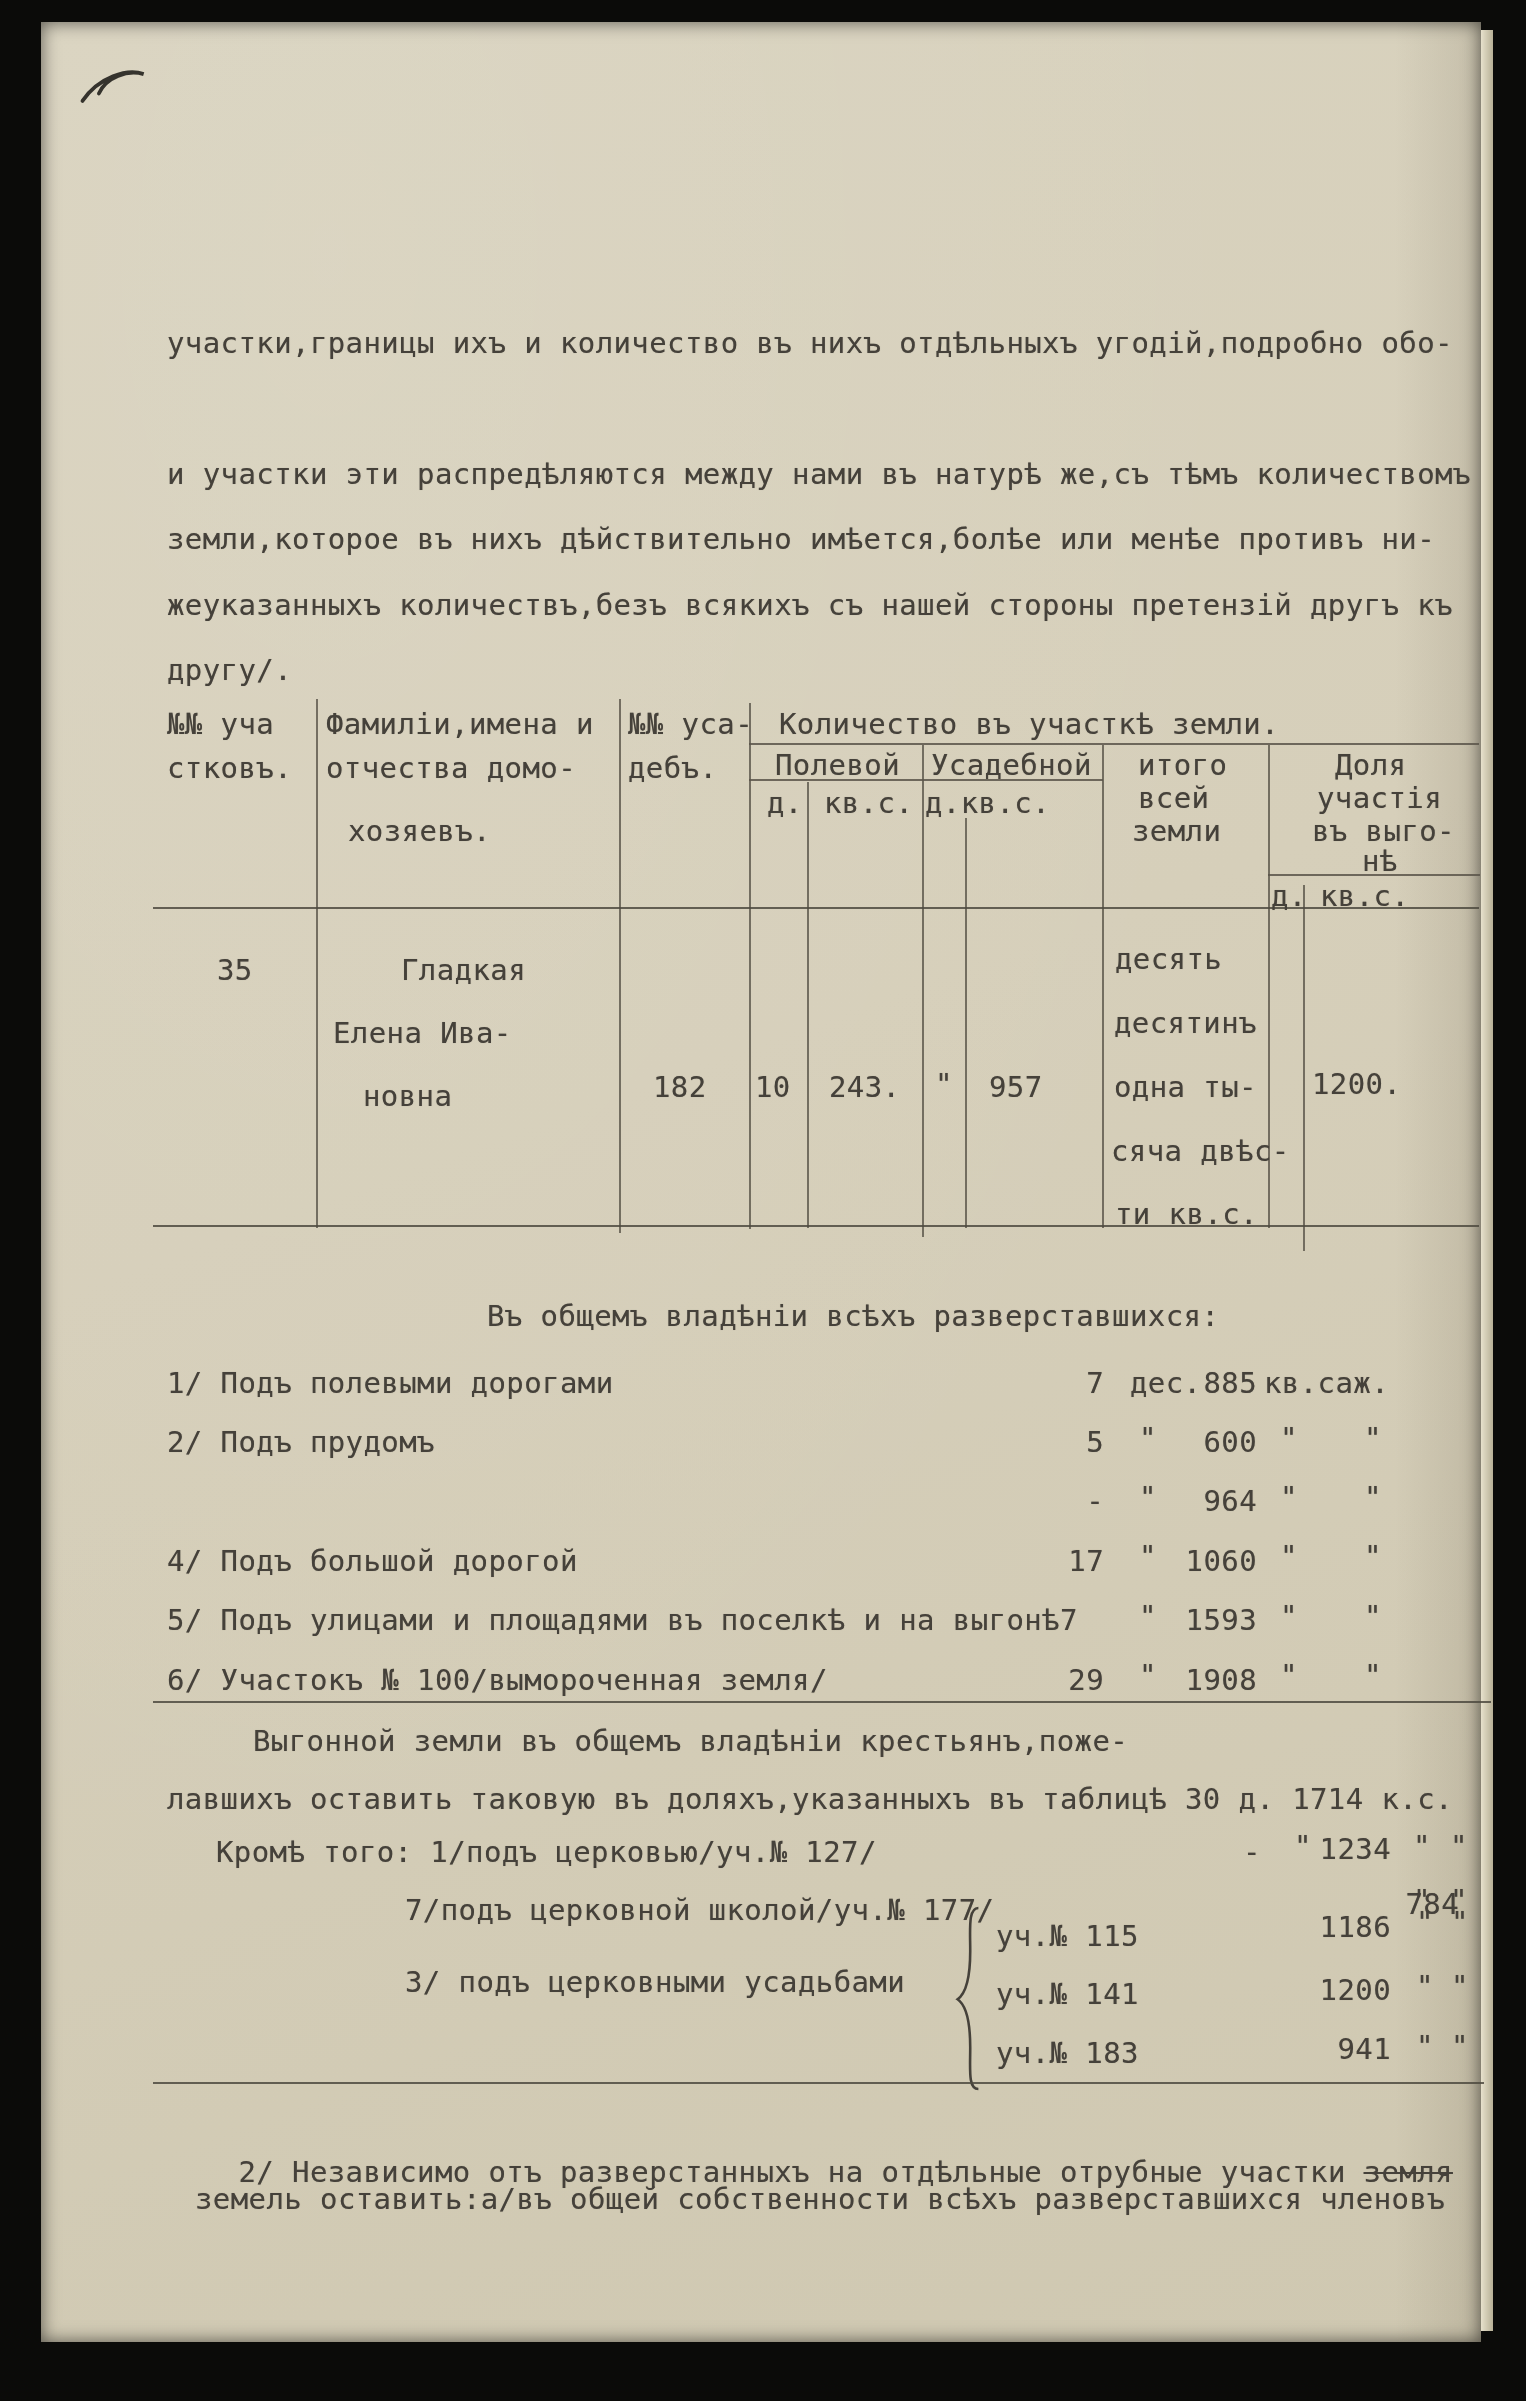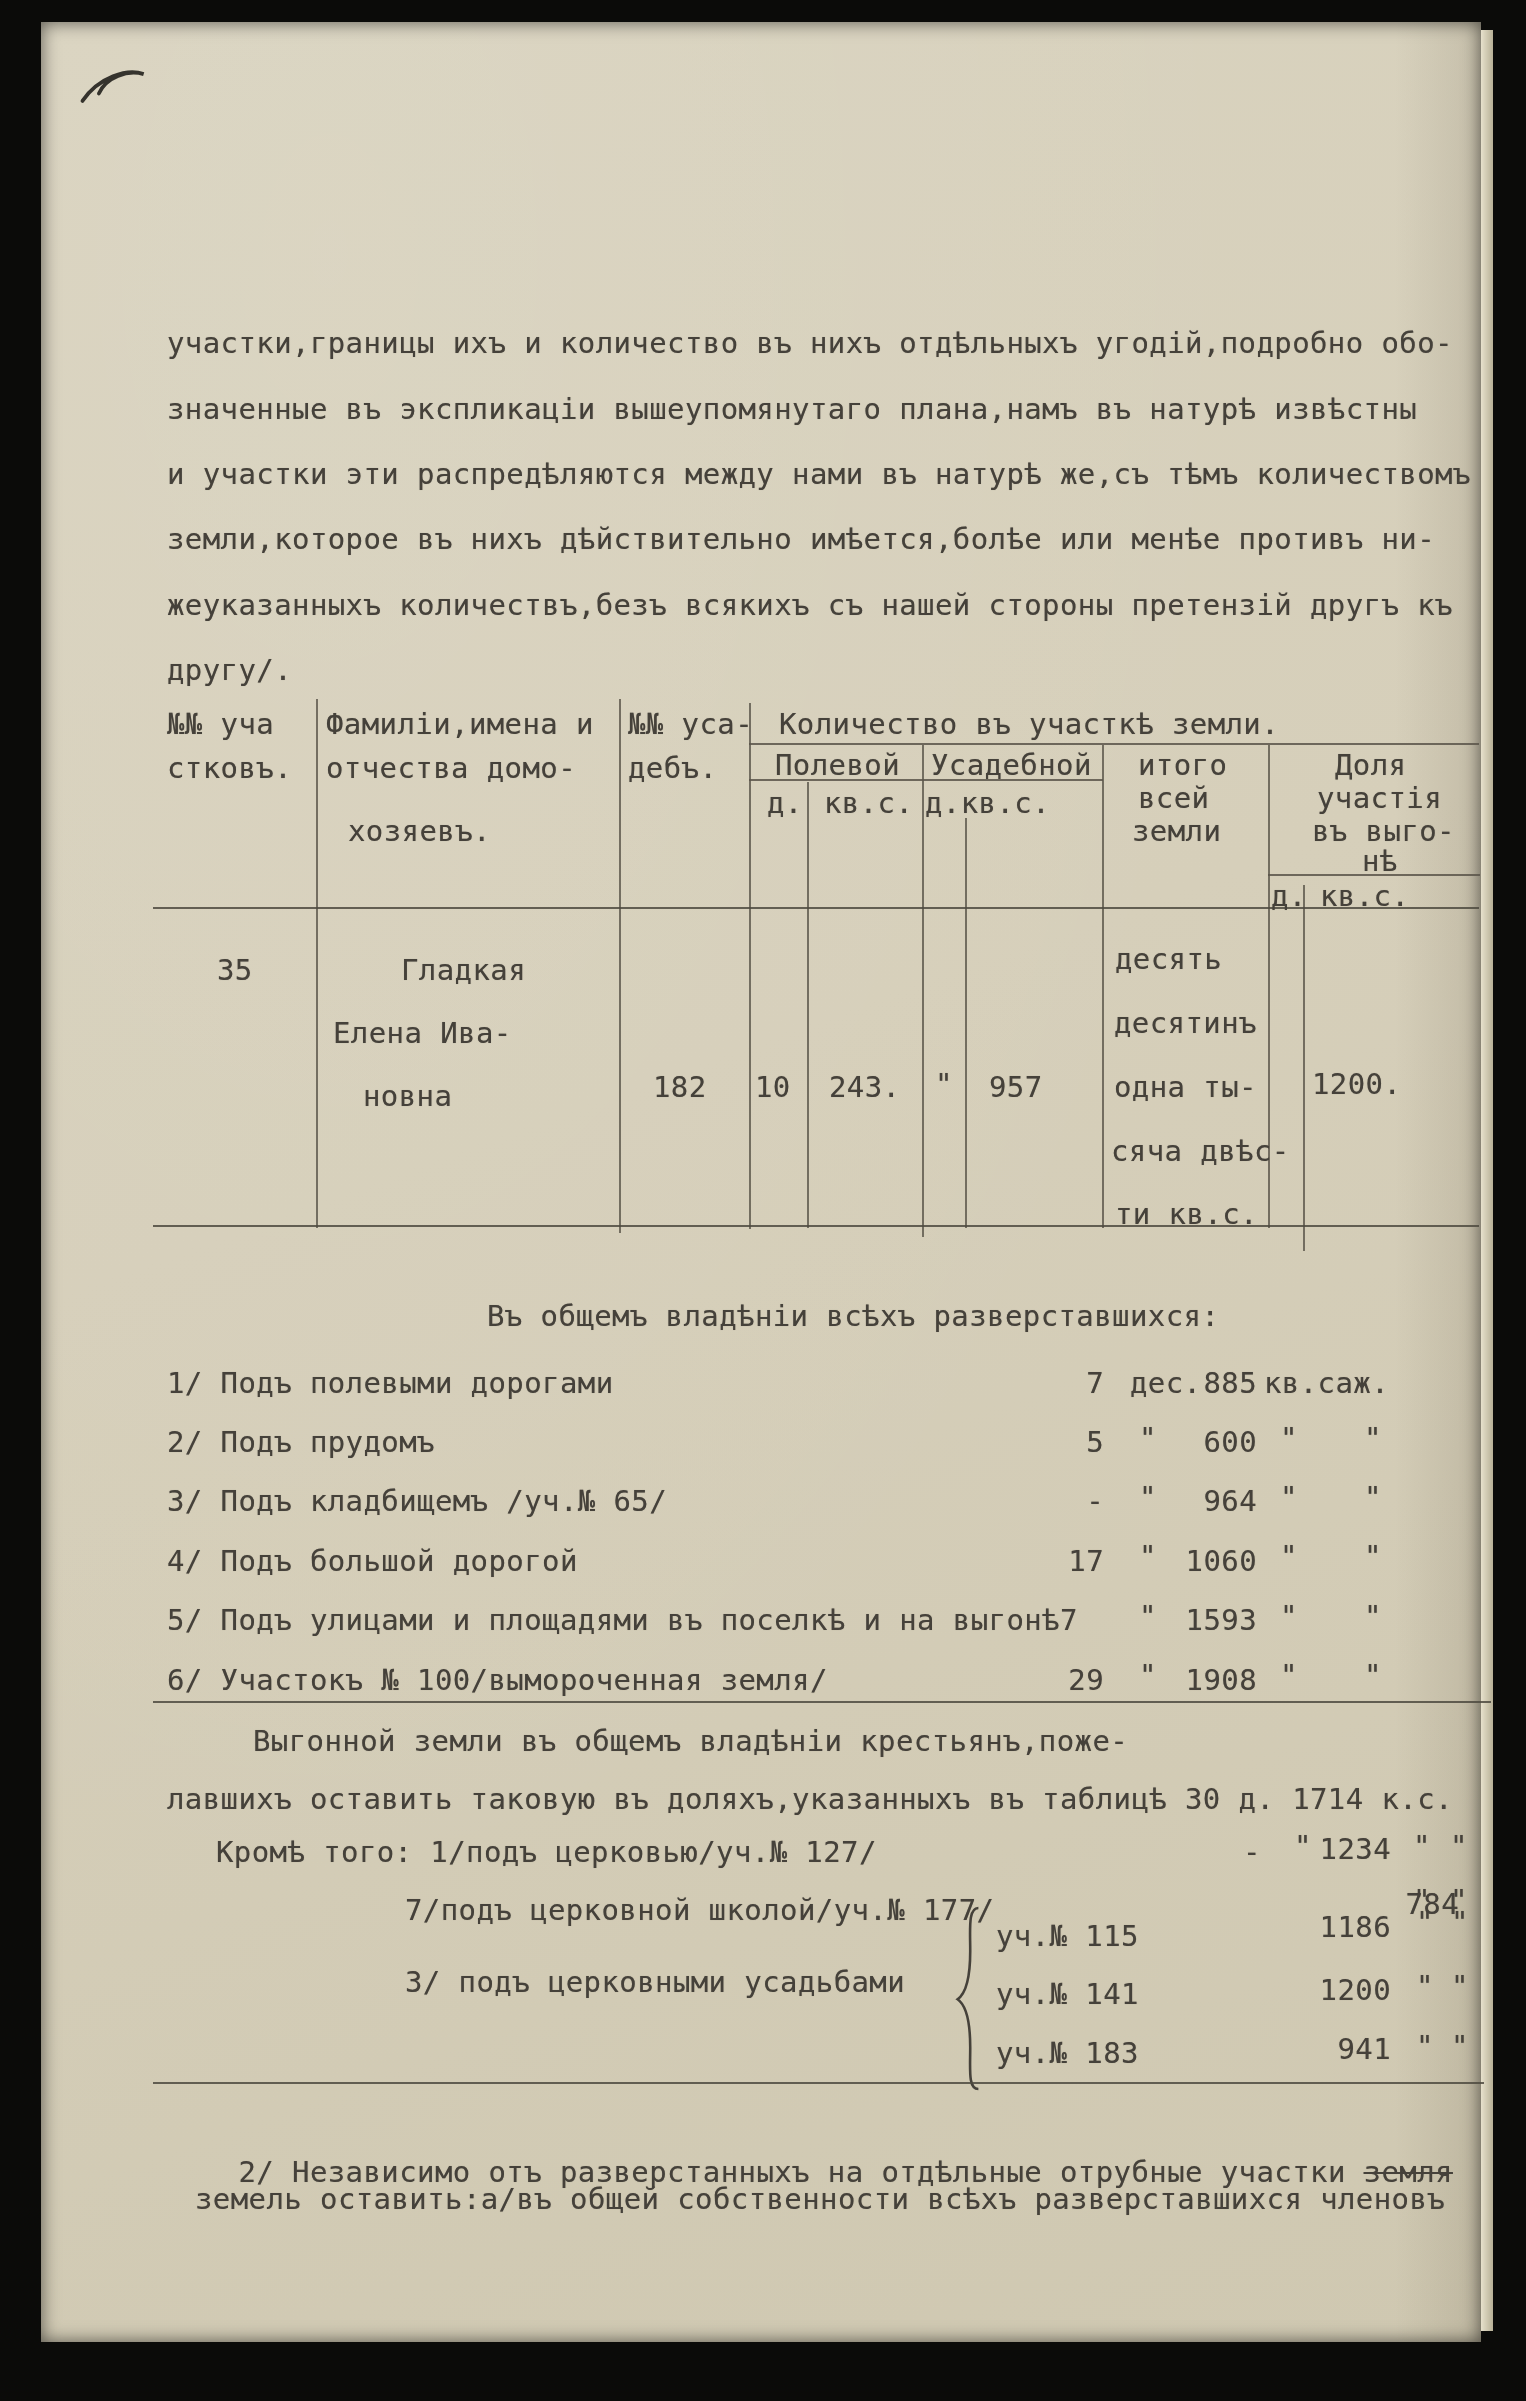--- a/index.html
+++ b/index.html
@@ -27,21 +27,20 @@
 
 <div id="page">
   <div id="paper"></div>
   <div id="page-edge"></div>
 
   <svg style="left:78px;top:65px;" width="82" height="45" viewBox="0 0 110 60">
     <path d="M6 48 C28 16 66 4 88 12 C66 6 38 16 28 38" fill="none" stroke="#35332d" stroke-width="5" stroke-linecap="round"></path>
   </svg>
 
   <div class="t" style="left:167px;top:327px;">участки,границы ихъ и количество въ нихъ отдѣльныхъ угодій,подробно обо-</div>
-  <div class="t" style="left:167px;top:393px;">значенные въ экспликаціи вышеупомянутаго плана,намъ въ натурѣ извѣстны</div>
   <div class="t" style="left:167px;top:458px;">и участки эти распредѣляются между нами въ натурѣ же,съ тѣмъ количествомъ</div>
   <div class="t" style="left:167px;top:523px;">земли,которое въ нихъ дѣйствительно имѣется,болѣе или менѣе противъ ни-</div>
   <div class="t" style="left:167px;top:589px;">жеуказанныхъ количествъ,безъ всякихъ съ нашей стороны претензій другъ къ</div>
   <div class="t" style="left:167px;top:654px;">другу/.</div>
 
   <div class="vline" style="left:316px;top:699px;height:529px;"></div>
   <div class="vline" style="left:619px;top:699px;height:534px;"></div>
   <div class="vline" style="left:749px;top:703px;height:526px;"></div>
   <div class="vline" style="left:807px;top:782px;height:446px;"></div>
   <div class="vline" style="left:922px;top:745px;height:492px;"></div>
@@ -103,21 +102,20 @@
   <div class="t num" style="left:1160px;top:1367px;width:97px;">885</div>
   <div class="t" style="left:1264px;top:1367px;">кв.саж.</div>
 
   <div class="t" style="left:167px;top:1426px;">2/ Подъ прудомъ</div>
   <div class="t num" style="left:1026px;top:1426px;width:78px;">5</div>
   <div class="t" style="left:1139px;top:1422px;">"</div>
   <div class="t num" style="left:1160px;top:1426px;width:97px;">600</div>
   <div class="t" style="left:1280px;top:1422px;">"</div>
   <div class="t" style="left:1364px;top:1422px;">"</div>
 
-  <div class="t" style="left:167px;top:1485px;">3/ Подъ кладбищемъ /уч.№ 65/</div>
   <div class="t num" style="left:1026px;top:1485px;width:78px;">-</div>
   <div class="t" style="left:1139px;top:1481px;">"</div>
   <div class="t num" style="left:1160px;top:1485px;width:97px;">964</div>
   <div class="t" style="left:1280px;top:1481px;">"</div>
   <div class="t" style="left:1364px;top:1481px;">"</div>
 
   <div class="t" style="left:167px;top:1545px;">4/ Подъ большой дорогой</div>
   <div class="t num" style="left:1026px;top:1545px;width:78px;">17</div>
   <div class="t" style="left:1139px;top:1540px;">"</div>
   <div class="t num" style="left:1160px;top:1545px;width:97px;">1060</div>

